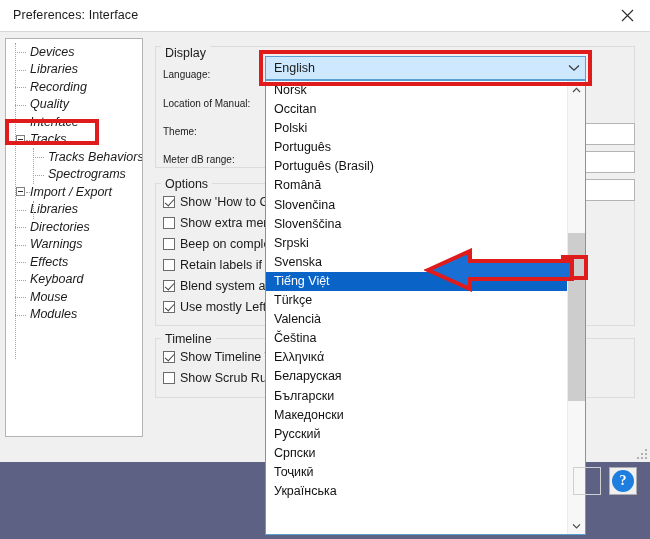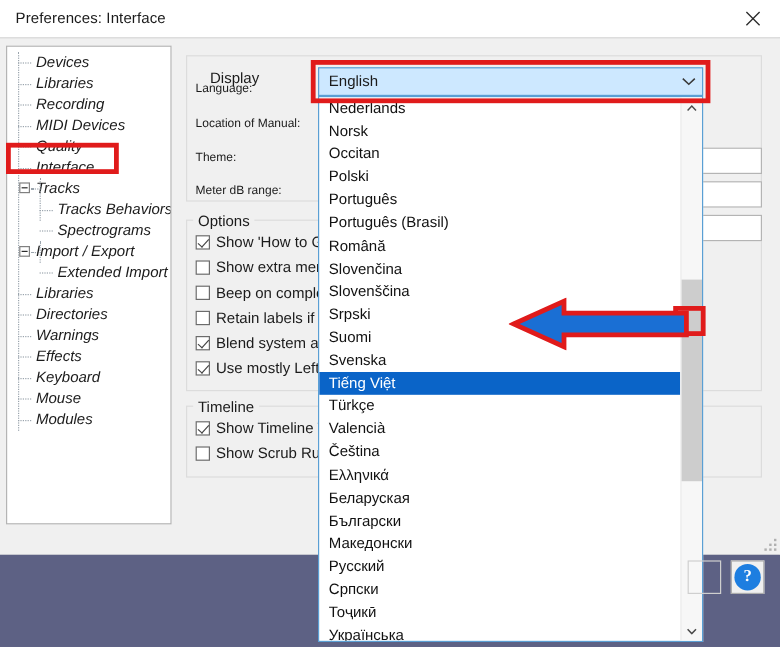--- a/index.html
+++ b/index.html
@@ -339,24 +339,20 @@
             <div class="tree-item">
               <span class="tree-dots" style="left: 9px; top: 9px; width: 11px;"></span>
               <span class="lbl" style="margin-left: 24px;">Libraries</span>
             </div>
             <div class="tree-item">
               <span class="tree-dots" style="left: 9px; top: 9px; width: 11px;"></span>
               <span class="lbl" style="margin-left: 24px;">Recording</span>
             </div>
             <div class="tree-item">
               <span class="tree-dots" style="left: 9px; top: 9px; width: 11px;"></span>
-              <span class="lbl" style="margin-left: 24px;">MIDI Devices</span>
-            </div>
-            <div class="tree-item">
-              <span class="tree-dots" style="left: 9px; top: 9px; width: 11px;"></span>
               <span class="lbl" style="margin-left: 24px;">Quality</span>
             </div>
             <div class="tree-item">
               <span class="tree-dots" style="left: 9px; top: 9px; width: 11px;"></span>
               <span class="lbl" style="margin-left: 24px;">Interface</span>
             </div>
             <div class="tree-item">
               <span class="expander" style="left: 10px; top: 4px;"></span>
               <span class="tree-dots" style="left: 20px; top: 9px; width: 6px;"></span>
               <span class="lbl" style="margin-left: 24px;">Tracks</span>
@@ -366,24 +362,20 @@
               <span class="lbl" style="margin-left: 42px;">Tracks Behaviors</span>
             </div>
             <div class="tree-item">
               <span class="tree-dots" style="left: 27px; top: 9px; width: 11px;"></span>
               <span class="lbl" style="margin-left: 42px;">Spectrograms</span>
             </div>
             <div class="tree-item">
               <span class="expander" style="left: 10px; top: 4px;"></span>
               <span class="tree-dots" style="left: 20px; top: 9px; width: 6px;"></span>
               <span class="lbl" style="margin-left: 24px;">Import / Export</span>
-            </div>
-            <div class="tree-item">
-              <span class="tree-dots" style="left: 27px; top: 9px; width: 11px;"></span>
-              <span class="lbl" style="margin-left: 42px;">Extended Import</span>
             </div>
             <div class="tree-item">
               <span class="tree-dots" style="left: 9px; top: 9px; width: 11px;"></span>
               <span class="lbl" style="margin-left: 24px;">Libraries</span>
             </div>
             <div class="tree-item">
               <span class="tree-dots" style="left: 9px; top: 9px; width: 11px;"></span>
               <span class="lbl" style="margin-left: 24px;">Directories</span>
             </div>
             <div class="tree-item">
@@ -408,21 +400,21 @@
             </div>
             <span class="tree-vline" style="left: 9px; top: 4px; height: 316px;"></span>
             <span class="tree-vline" style="left: 27px; top: 109px; height: 36px;"></span>
             <span class="tree-vline" style="left: 27px; top: 162px; height: 18px;"></span>
           </div>
       </div>
 
       <div class="settings-panel">
 
         <div class="groupbox" style="left:6px; top:8px; width:480px; height:122px;"></div>
-        <div class="group-title" style="left:12px; top:20px;margin-left:10px;">Display</div>
+        <div class="group-title" style="left:12px; top:8px;">Display</div>
 
         <div class="field-label" style="left:14px; top:31px;">Language:</div>
         <div class="field-label" style="left:14px; top:60px;">Location of Manual:</div>
         <div class="field-label" style="left:14px; top:88px;">Theme:</div>
         <div class="field-label" style="left:14px; top:116px;">Meter dB range:</div>
 
         <div class="groupbox" style="left:6px; top:145px; width:480px; height:143px;"></div>
         <div class="group-title" style="left:12px; top:139px;">Options</div>
         <div id="options-host">
             <div class="cbrow" style="left: 14px; top: 157px;">
@@ -489,31 +481,29 @@
     <div class="combo-text">English</div>
     <div class="combo-arrow">
       <svg width="12" height="8" viewBox="0 0 12 8">
         <path d="M1,1.5 L6,6.2 L11,1.5" stroke="#3a3a3a" stroke-width="1.3" fill="none"></path>
       </svg>
     </div>
   </div>
 
   <div class="dropdown">
     <div class="ddlist" id="ddlist-host">
-        <div class="dditem">Nederlands</div>
         <div class="dditem">Norsk</div>
         <div class="dditem">Occitan</div>
         <div class="dditem">Polski</div>
         <div class="dditem">Português</div>
         <div class="dditem">Português (Brasil)</div>
         <div class="dditem">Română</div>
         <div class="dditem">Slovenčina</div>
         <div class="dditem">Slovenščina</div>
         <div class="dditem">Srpski</div>
-        <div class="dditem">Suomi</div>
         <div class="dditem">Svenska</div>
         <div class="dditem selected">Tiếng Việt</div>
         <div class="dditem">Türkçe</div>
         <div class="dditem">Valencià</div>
         <div class="dditem">Čeština</div>
         <div class="dditem">Ελληνικά</div>
         <div class="dditem">Беларуская</div>
         <div class="dditem">Български</div>
         <div class="dditem">Македонски</div>
         <div class="dditem">Русский</div>

